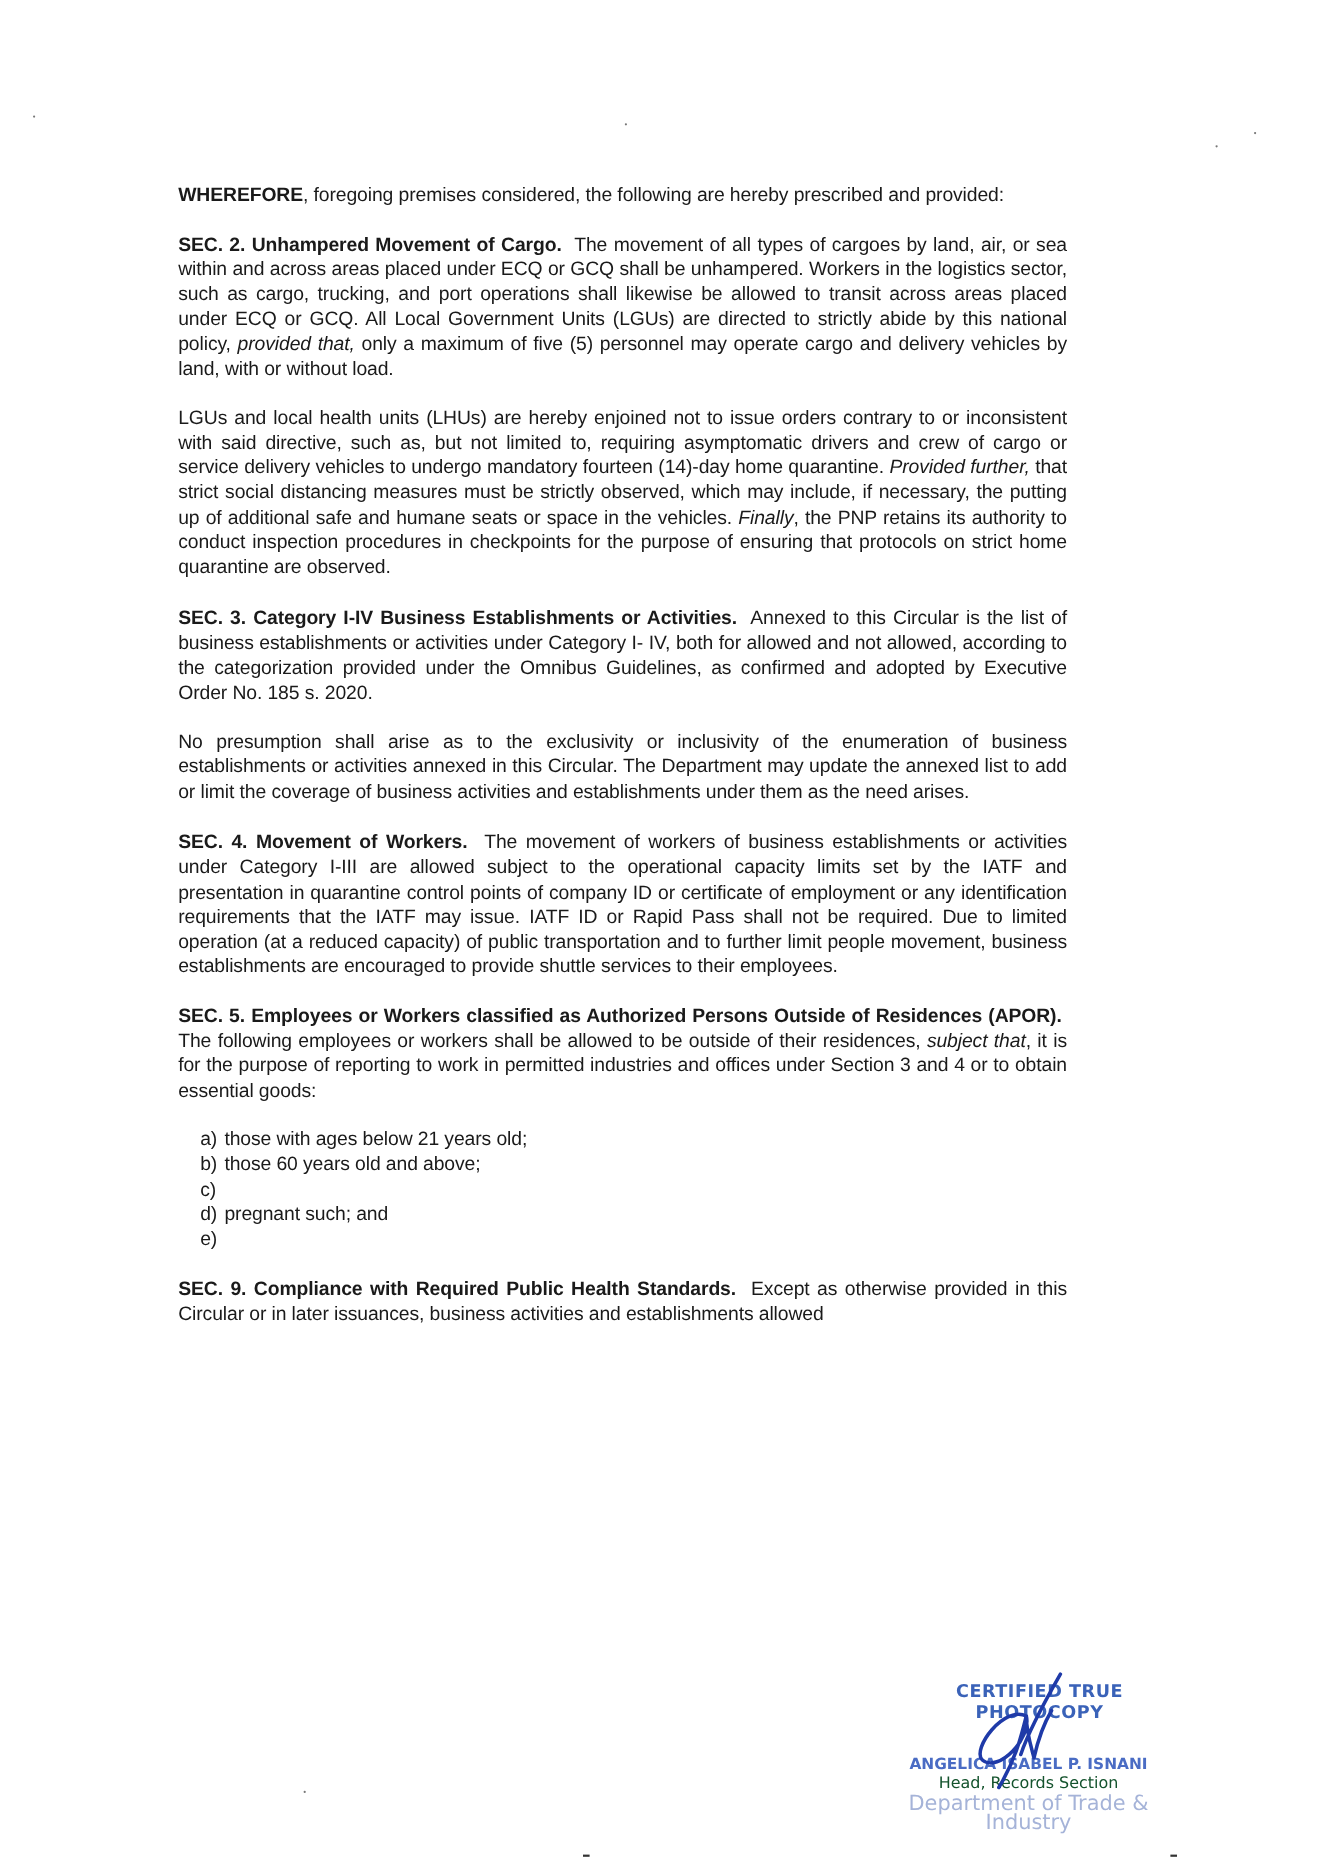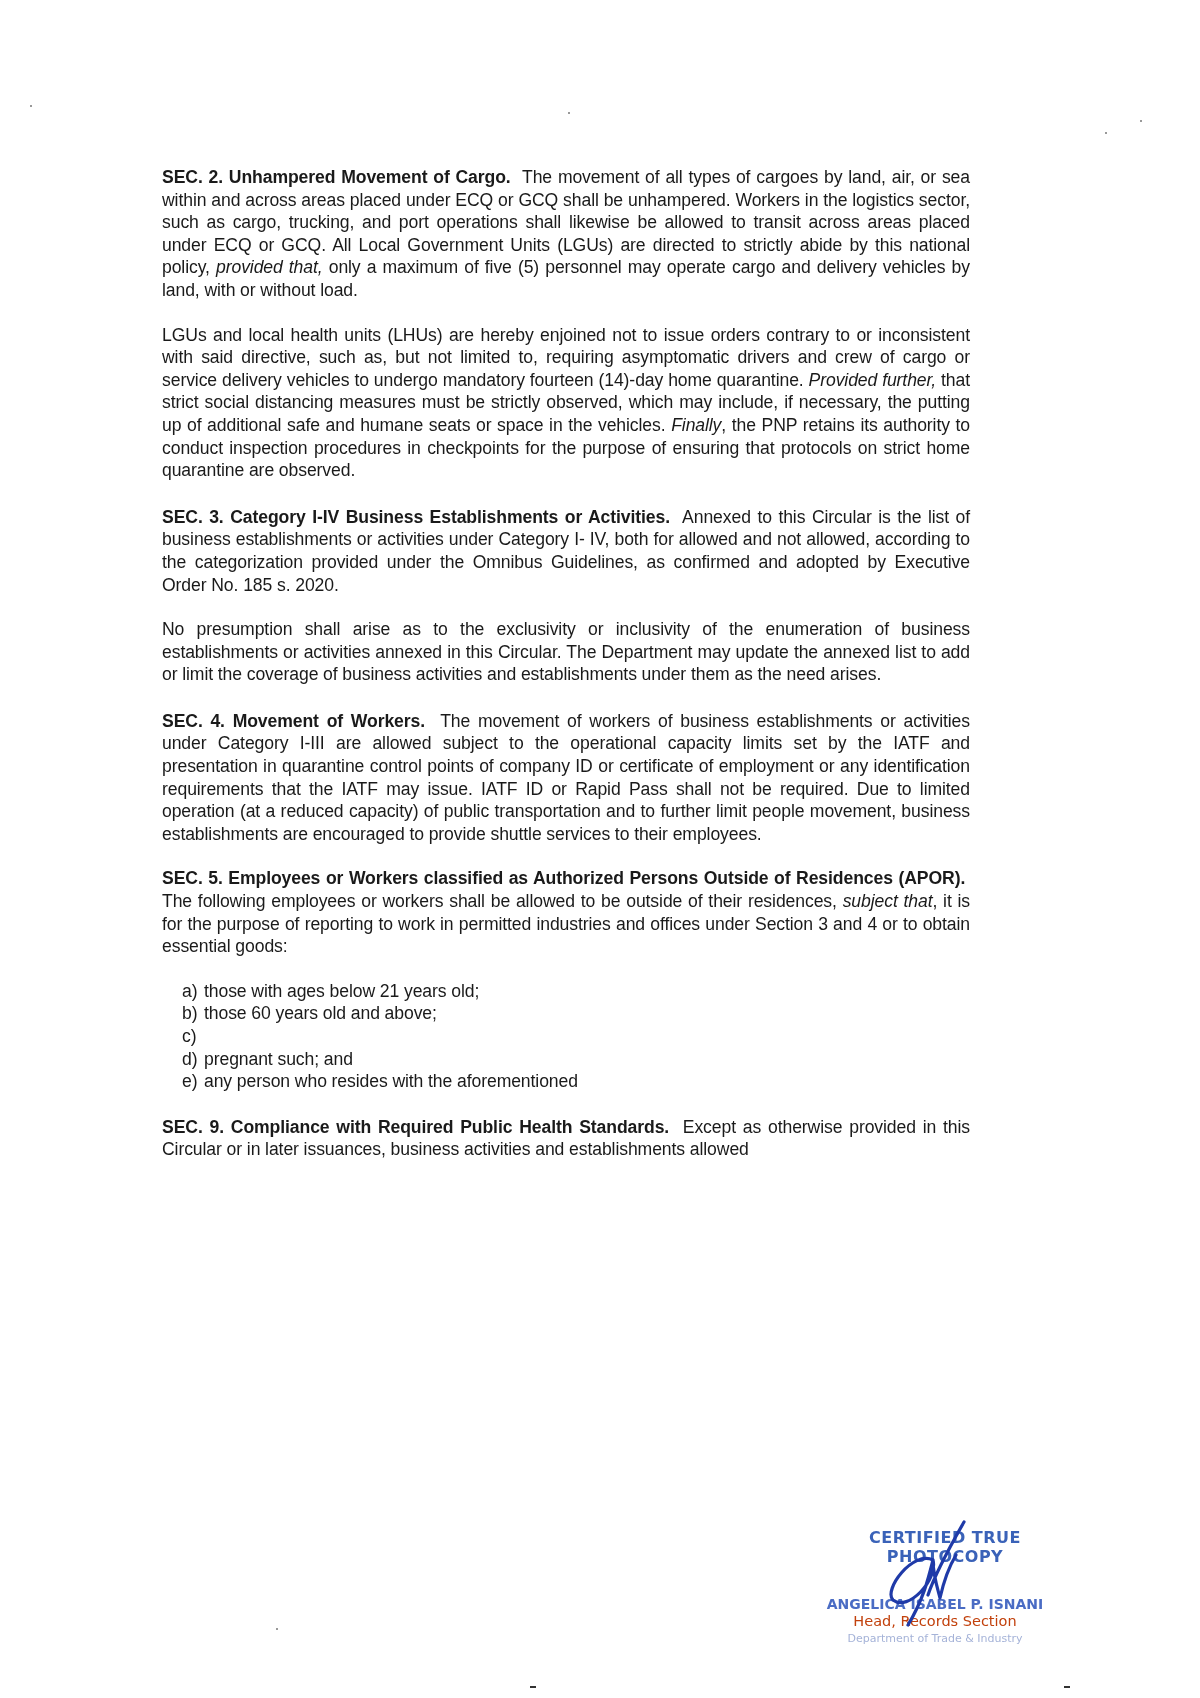--- a/index.html
+++ b/index.html
@@ -28,31 +28,32 @@
   .list .mk { width: 22px; flex: 0 0 22px; }
   .stamp {
     position: absolute;
     left: 790px; top: 1528px;
     width: 290px;
     font-family: "DejaVu Sans", sans-serif;
     text-align: center;
   }
   .stamp .cert { color: #3a62b8; font-size: 16px; font-weight: bold; letter-spacing: 0.5px; margin-left: 20px; }
   .stamp .name { color: #4a6cc4; font-size: 14px; font-weight: bold; margin-top: 30px; }
-  .stamp .title { color: #c2410c; font-size: 14.5px; line-height: 18px; }
-  .stamp .dept { color: #a5b3d8; font-size: 11px; line-height: 18px; }
+  .stamp .title { color: #14532d; font-size: 14.5px; line-height: 18px; }
+  .stamp .dept { color: #a5b3d8; font-size: 19px; line-height: 18px; }
   .sig { position: absolute; left: 878px; top: 1520px; width: 90px; height: 110px; }
   .dash { position: absolute; width: 6px; height: 2px; background: #333; }
   .speck { position: absolute; width: 2px; height: 2px; background: #777; border-radius: 1px; }
 </style>
 </head>
 <body>
 
 <div class="page">
 
+  <p class="para"><b>WHEREFORE</b><span>, foregoing premises considered, the following are hereby prescribed and provided:</span></p>
 
 
   <p class="para"><b>SEC. 2.  Unhampered Movement of Cargo.</b>&nbsp; <span>The movement of all types of cargoes by land, air, or sea within and across areas placed under ECQ or GCQ shall be unhampered. Workers in the logistics sector, such as cargo, trucking, and port operations shall likewise be allowed to transit across areas placed under ECQ or GCQ. All Local Government Units (LGUs) are directed to strictly abide by this national policy, </span><i>provided that,</i><span> only a maximum of five (5) personnel may operate cargo and delivery vehicles by land, with or without load.</span></p>
 
   <p class="para gap-lg"><span>LGUs and local health units (LHUs) are hereby enjoined not to issue orders contrary to or inconsistent with said directive, such as, but not limited to, requiring asymptomatic drivers and crew of cargo or service delivery vehicles to undergo mandatory fourteen (14)-day home quarantine. </span><i>Provided further,</i><span> that strict social distancing measures must be strictly observed, which may include, if necessary, the putting up of additional safe and humane seats or space in the vehicles. </span><i>Finally</i><span>, the PNP retains its authority to conduct inspection procedures in checkpoints for the purpose of ensuring that protocols on strict home quarantine are observed.</span></p>
 
   <p class="para"><b>SEC. 3.  Category I-IV Business Establishments or Activities.</b>&nbsp; <span>Annexed to this Circular is the list of business establishments or activities under Category I- IV, both for allowed and not allowed, according to the categorization provided under the Omnibus Guidelines, as confirmed and adopted by Executive Order No. 185 s. 2020.</span></p>
 
   <p class="para gap-lg">No presumption shall arise as to the exclusivity or inclusivity of the enumeration of business establishments or activities annexed in this Circular.  The Department may update the annexed list to add or limit the coverage of business activities and establishments under them as the need arises.</p>
 
@@ -71,21 +72,20 @@
       </li>
     <li>
         <span class="mk">c)</span>
       </li>
     <li>
         <span class="mk">d)</span>
         <span>pregnant such; and</span>
       </li>
     <li>
         <span class="mk">e)</span>
-        <span>any person who resides with the aforementioned</span>
       </li>
   </ul>
 
   <p class="para"><b>SEC. 9. Compliance with Required Public Health Standards.</b>&nbsp; <span>Except as otherwise provided in this Circular or in later issuances, business activities and establishments allowed</span></p>
 </div>
 
 <div class="stamp">
   <div class="cert">CERTIFIED TRUE PHOTOCOPY</div>
   <div class="name">ANGELICA ISABEL P. ISNANI</div>
   <div class="title">Head, Records Section</div>

